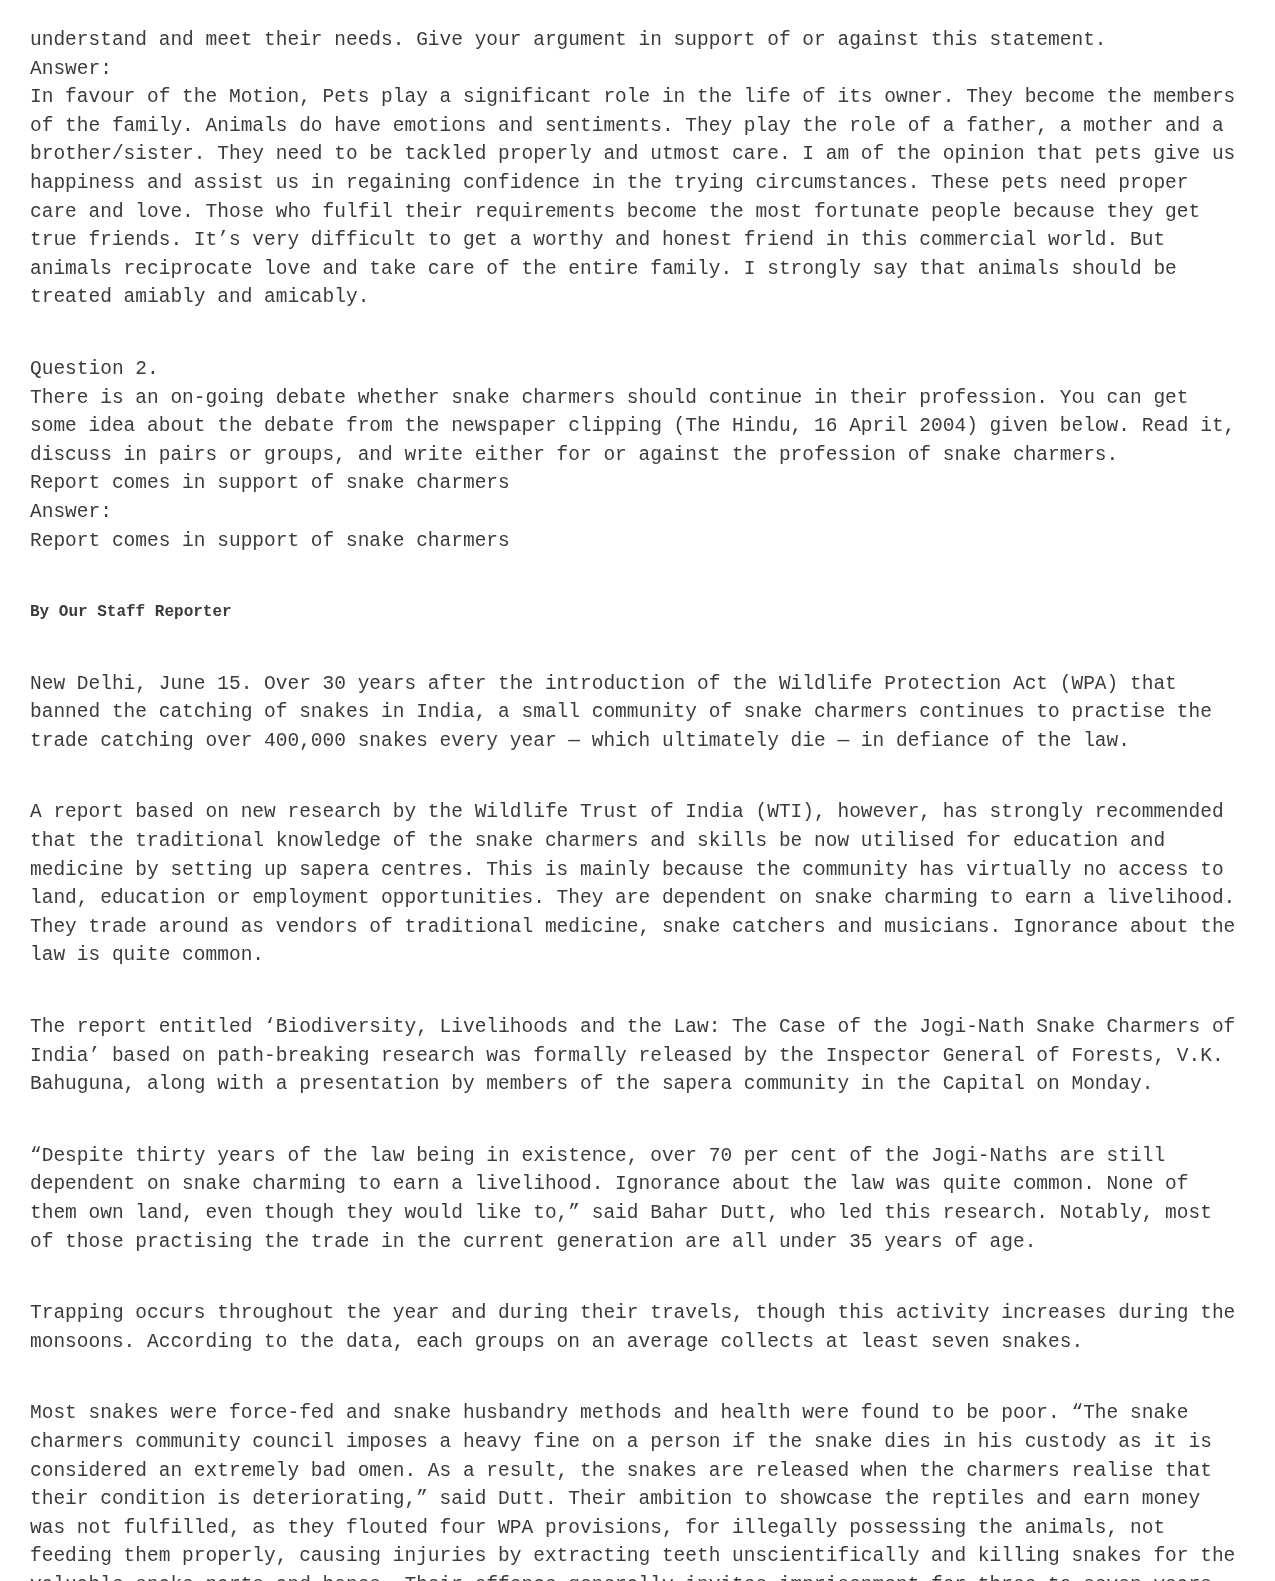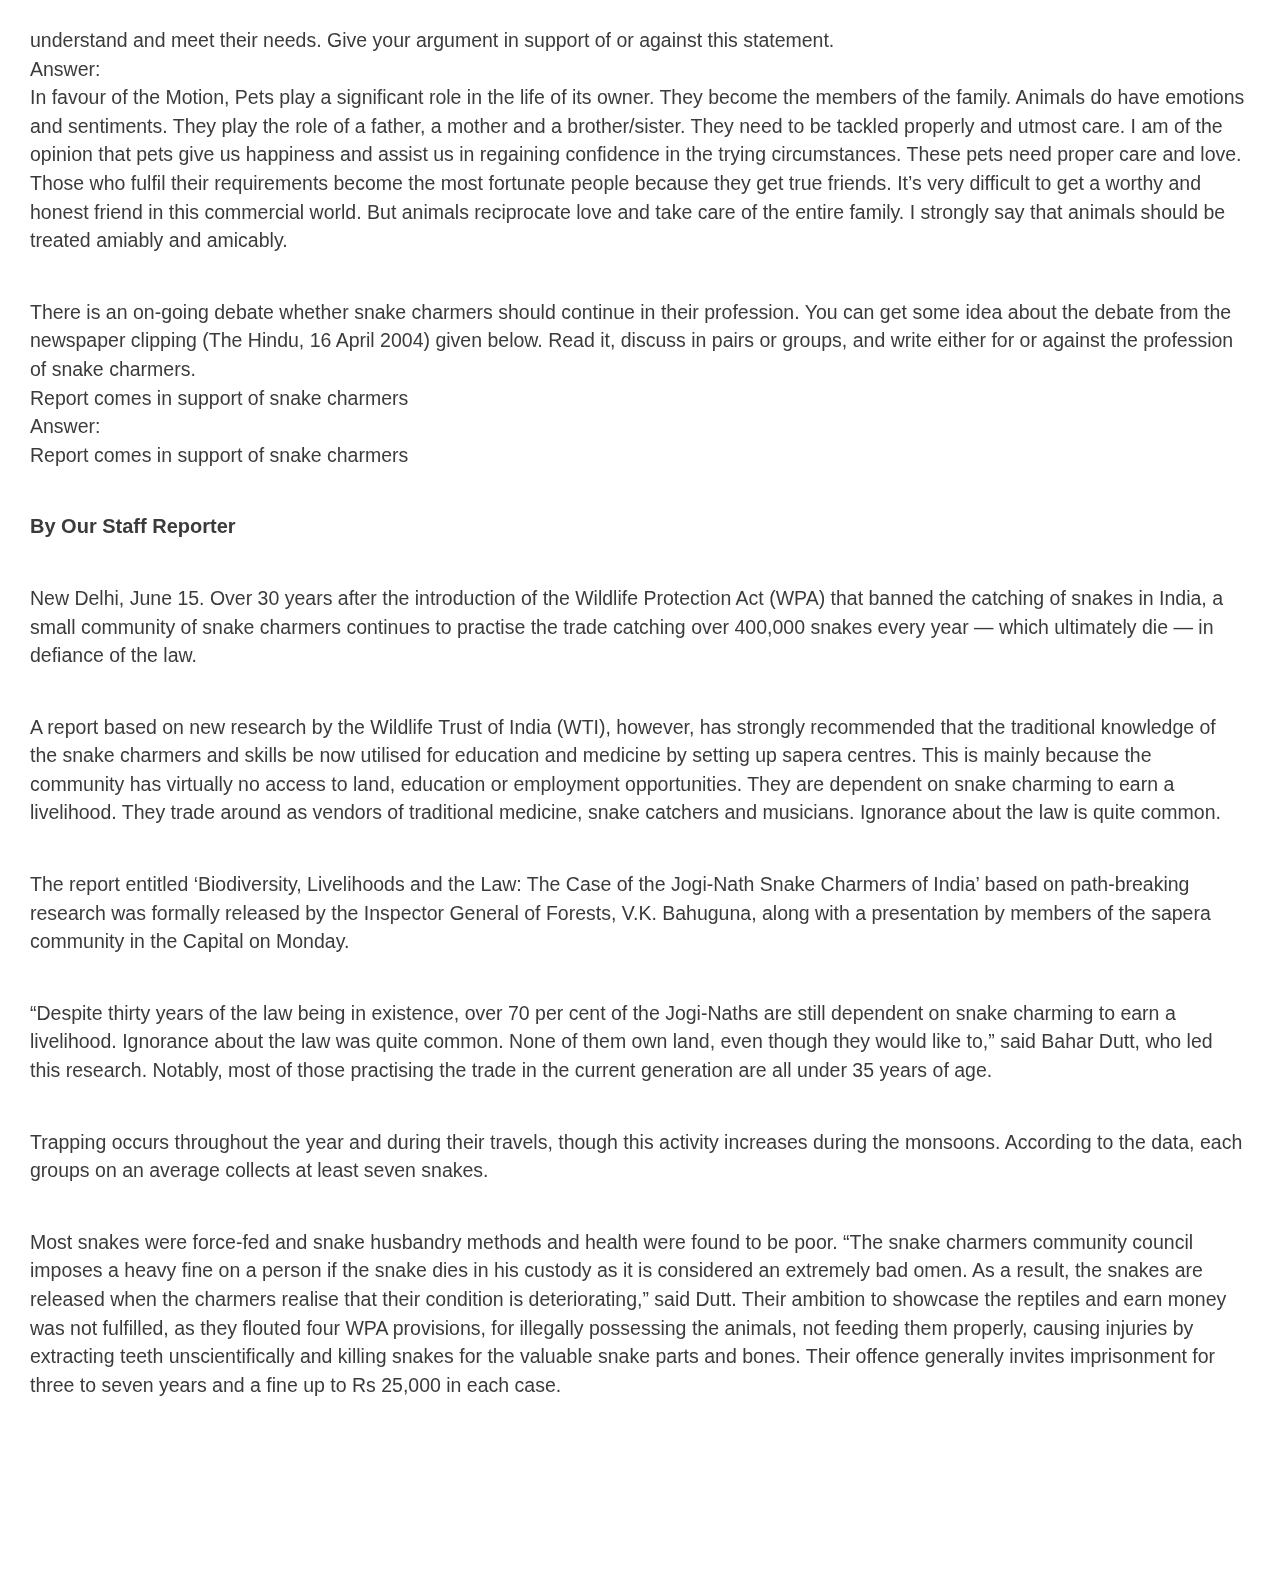--- a/index.html
+++ b/index.html
@@ -1,51 +1,52 @@
 <!DOCTYPE html>
 <html><head>
 <meta charset="utf-8">
 <style>
-  * { box-sizing: border-box; }
+  * { box-sizing: border-box; font-family: Liberation Mono, monospace; }
   html, body {
     margin: 0;
     padding: 0;
     background: #ffffff;
   }
   .page {
     width: 1275px;
     min-height: 1581px;
     background: #ffffff;
     color: #3b3b3b;
     font-family: "Liberation Sans", sans-serif;
     font-size: 19.5px;
     line-height: 28.6px;
     padding: 26px 30px 30px 30px;
   }
   .block { margin: 0 0 43px 0; }
   .block:last-child { margin-bottom: 0; }
   .block p { margin: 0; }
   .byline {
     font-weight: 700;
-    font-size: 20px;
+    font-size: 16px;
     margin: 0 0 43px 0;
   }
 </style>
 </head>
 <body>
 
 <main class="page">
 
   <section class="block">
     <p>understand and meet their needs. Give your argument in support of or against this statement.</p>
     <p>Answer:</p>
     <p>In favour of the Motion, Pets play a significant role in the life of its owner. They become the members of the family. Animals do have emotions and sentiments. They play the role of a father, a mother and a brother/sister. They need to be tackled properly and utmost care. I am of the opinion that pets give us happiness and assist us in regaining confidence in the trying circumstances. These pets need proper care and love. Those who fulfil their requirements become the most fortunate people because they get true friends. It’s very difficult to get a worthy and honest friend in this commercial world. But animals reciprocate love and take care of the entire family. I strongly say that animals should be treated amiably and amicably.</p>
   </section>
 
   <section class="block">
+    <p>Question 2.</p>
     <p>There is an on-going debate whether snake charmers should continue in their profession. You can get some idea about the debate from the newspaper clipping (The Hindu, 16 April 2004) given below. Read it, discuss in pairs or groups, and write either for or against the profession of snake charmers.</p>
     <p>Report comes in support of snake charmers</p>
     <p>Answer:</p>
     <p>Report comes in support of snake charmers</p>
   </section>
 
   <h2 class="byline">By Our Staff Reporter</h2>
 
   <section class="block">
     <p>New Delhi, June 15. Over 30 years after the introduction of the Wildlife Protection Act (WPA) that banned the catching of snakes in India, a small community of snake charmers continues to practise the trade catching over 400,000 snakes every year — which ultimately die — in defiance of the law.</p>

